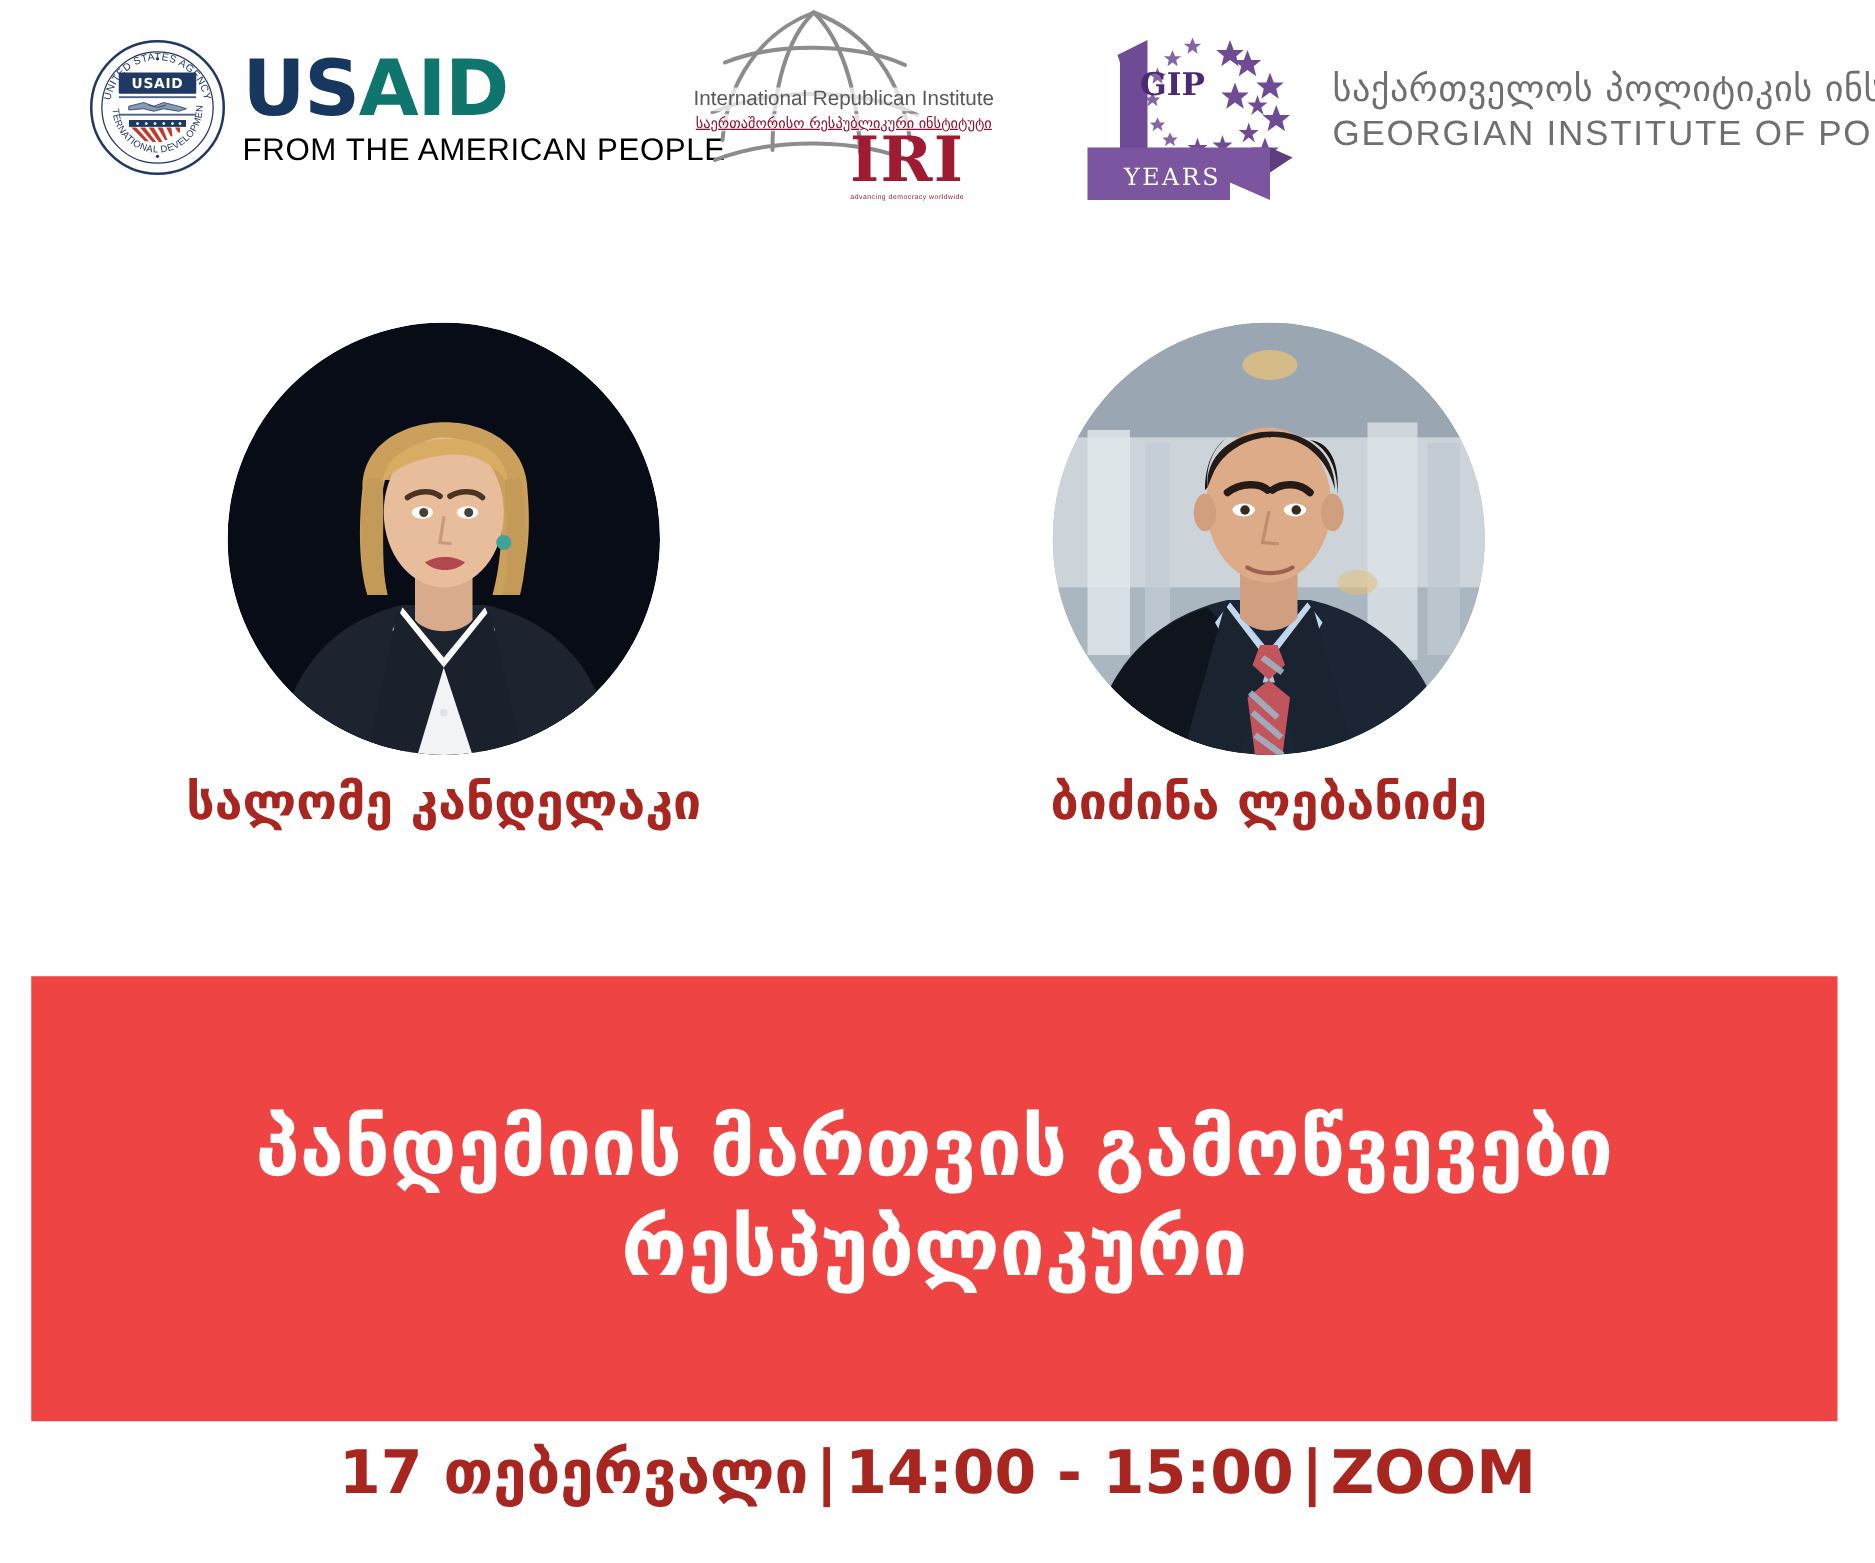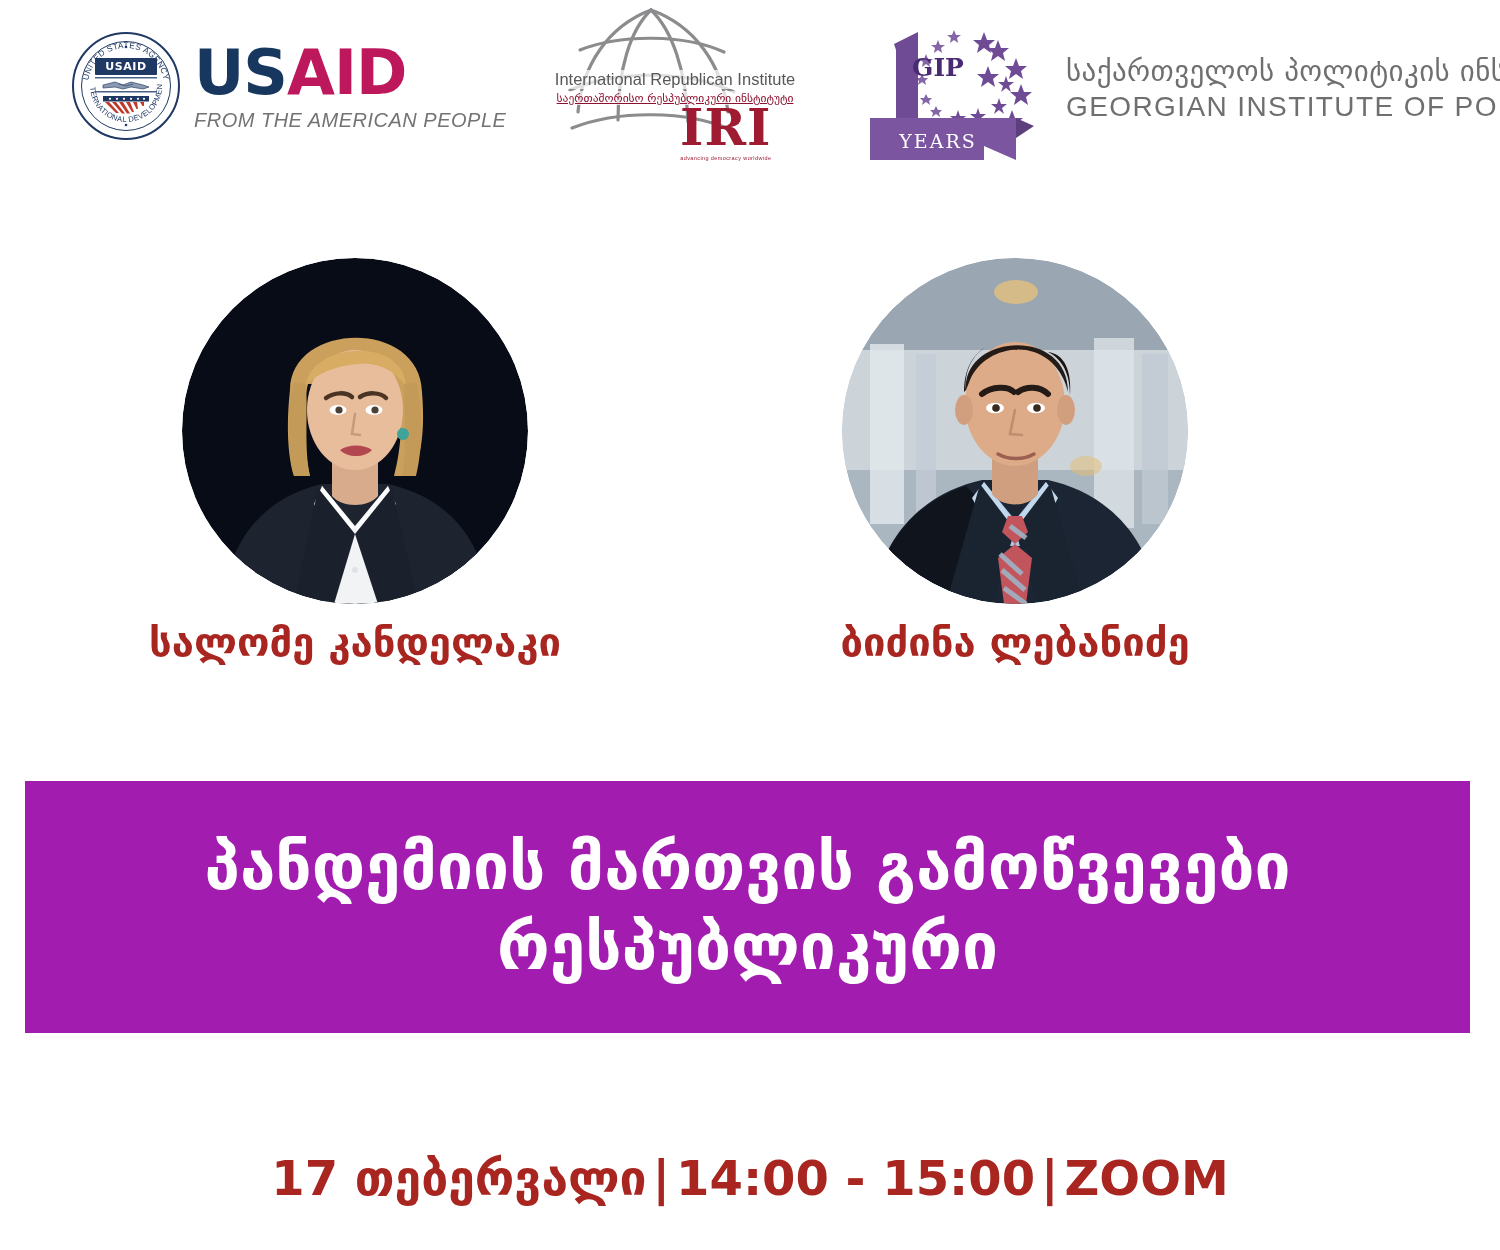--- a/index.html
+++ b/index.html
@@ -97,28 +97,27 @@
     flex-direction: column;
     line-height: 1;
   }
   .usaid-word-top {
     font-size: 62px;
     font-weight: bold;
     letter-spacing: -1px;
     font-family: "DejaVu Sans", "Liberation Sans", sans-serif;
   }
   .usaid-us { color: #17375e; margin-top: 28px; }
-  .usaid-aid { color: #be185d; }
+  .usaid-aid { color: #0f766e; }
   .usaid-tagline {
     margin-top: 6px;
-    font-size: 20px;
-    color: #737373;
+    font-size: 25px;
+    color: #000000;
     letter-spacing: .5px;
     font-family: "Liberation Sans", sans-serif;
-    font-style: italic;
   }
 
   
   .iri-logo {
     position: absolute;
     left: 548px;
     top: 8px;
     width: 250px;
     height: 160px;
   }
@@ -247,22 +246,22 @@
     font-family: "DejaVu Sans", sans-serif;
     line-height: 1.1;
   }
 
   
   .title-banner {
     position: absolute;
     left: 25px;
     top: 781px;
     width: 1445px;
-    height: 252px;
-    background: #a21caf;
+    height: 356px;
+    background: #ef4444;
     display: flex;
     align-items: center;
     justify-content: center;
   }
   .title-text {
     color: #ffffff;
     font-size: 64px;
     font-weight: bold;
     text-align: center;
     line-height: 1.25;

